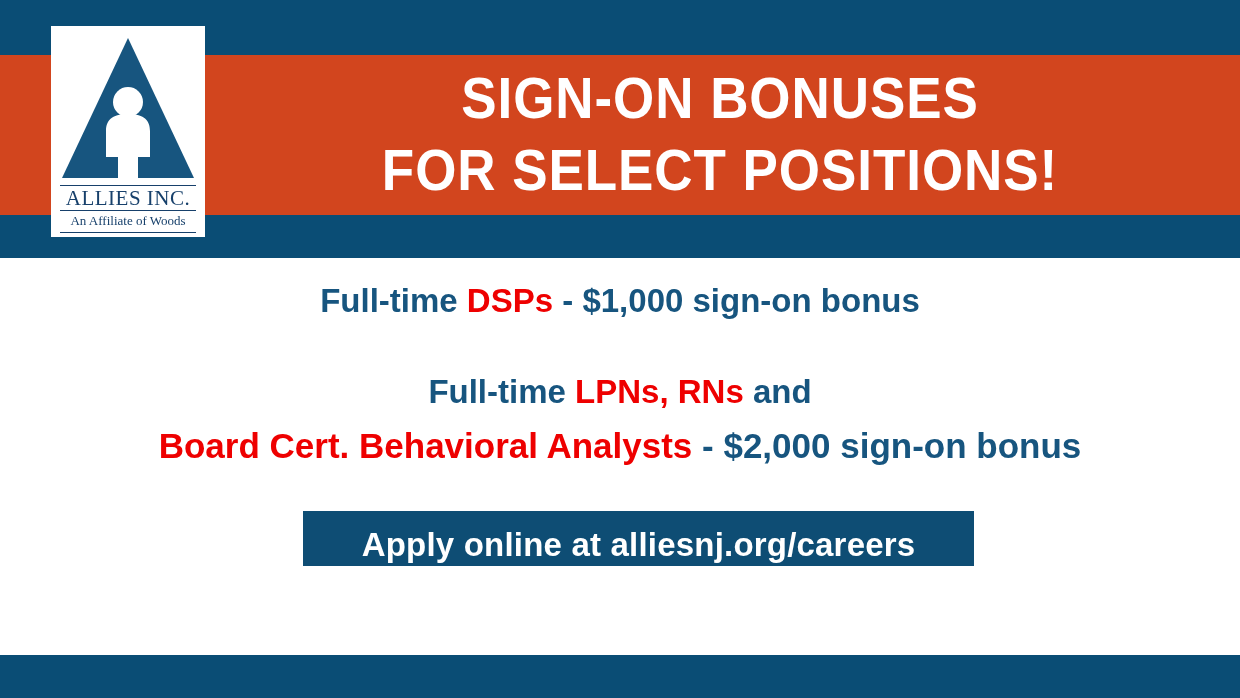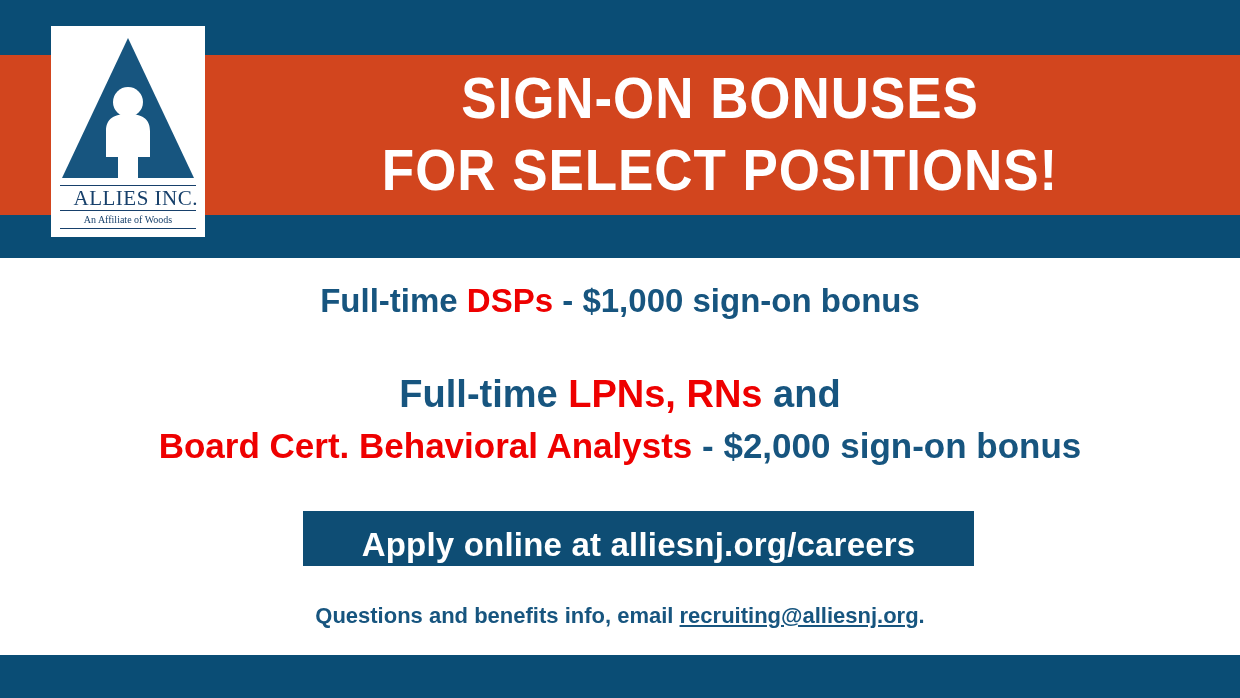--- a/index.html
+++ b/index.html
@@ -65,25 +65,24 @@
     margin: 0 2px;
   }
   .logo-name {
     font-family: "Liberation Serif", serif;
     font-size: 21px;
     letter-spacing: 0.5px;
     color: #17406b;
     line-height: 1.05;
     padding: 1px 0 1px 0;
     white-space: nowrap;
-    text-align: right;
   }
   .logo-tag {
     font-family: "Liberation Serif", serif;
-    font-size: 10px;
+    font-size: 13px;
     color: #17406b;
     line-height: 1.3;
     padding: 2px 0 2px 0;
     white-space: nowrap;
   }
 
   
   .headline {
     position: absolute;
     left: 215px;
@@ -113,21 +112,21 @@
   .offer {
     position: absolute;
     width: 1240px;
     text-align: center;
     font-family: "Liberation Sans Narrow", "Liberation Sans", sans-serif;
     font-weight: bold;
     color: #17557f;
     white-space: nowrap;
   }
   .offer-1 { top: 24px; font-size: 33px; }
-  .offer-2 { top: 115px; font-size: 38px; }
+  .offer-2 { top: 115px; font-size: 33px; }
   .offer-3 { top: 168px; font-size: 35px; }
   .red { color: #ee0000; }
 
   
   .cta {
     position: absolute;
     left: 303px;
     top: 253px;
     width: 671px;
     height: 55px;
@@ -216,19 +215,16 @@
   </div>
 
   <div class="offer offer-3">
     <span></span><span class="red">Board Cert. Behavioral Analysts</span><span> - $2,000 sign-on bonus</span>
   </div>
 
   <div class="cta">
     <span class="cta-label">Apply online at alliesnj.org/careers</span>
   </div>
 
-  <div class="note">
-    <span>Questions and benefits info, email </span><span class="email">recruiting@alliesnj.org</span><span>.</span>
-  </div>
 
 </div>
 
 <div class="bottom-bar"></div>
 
 </body></html>

